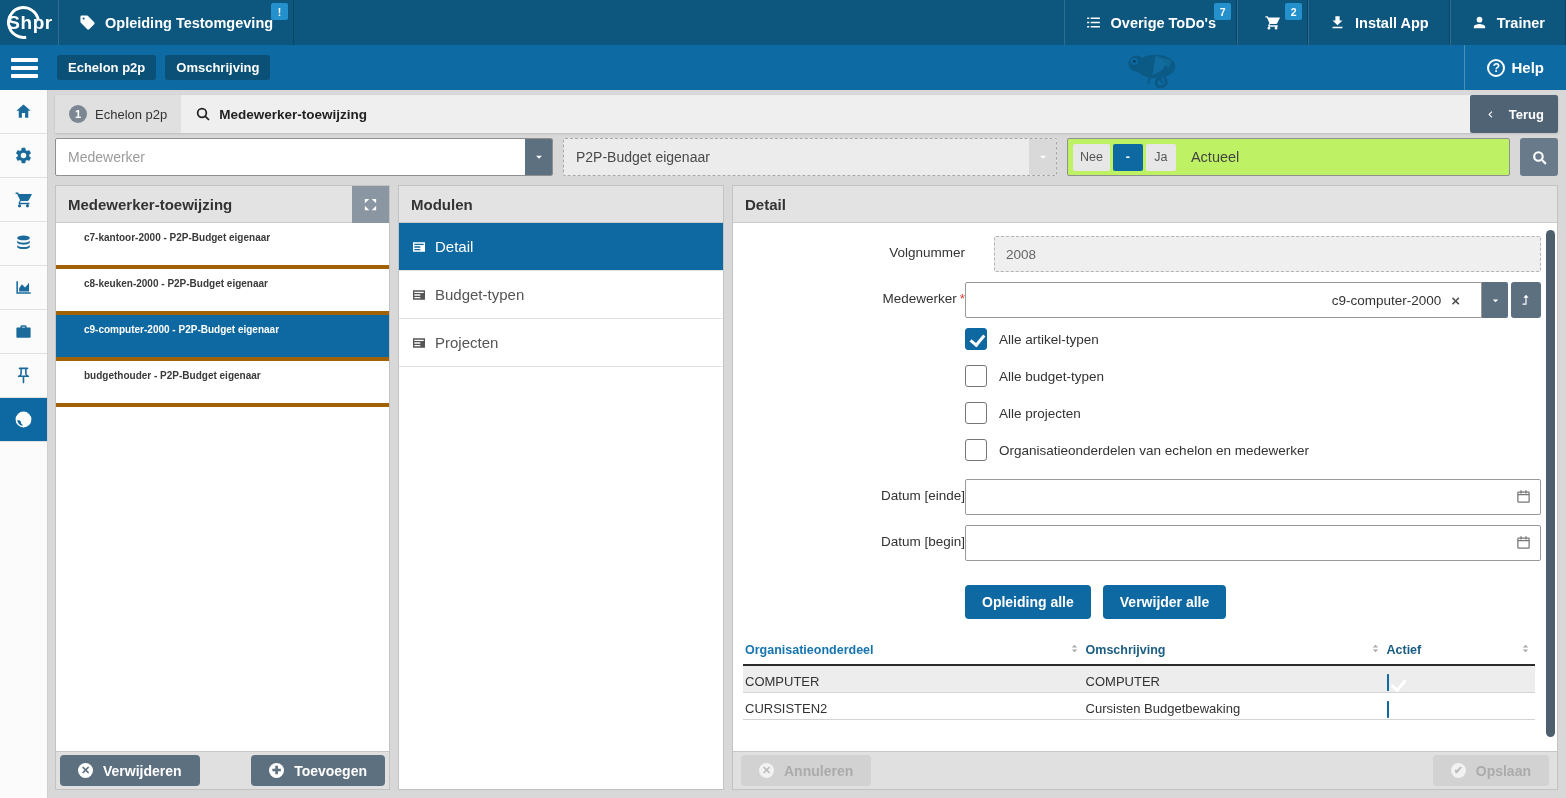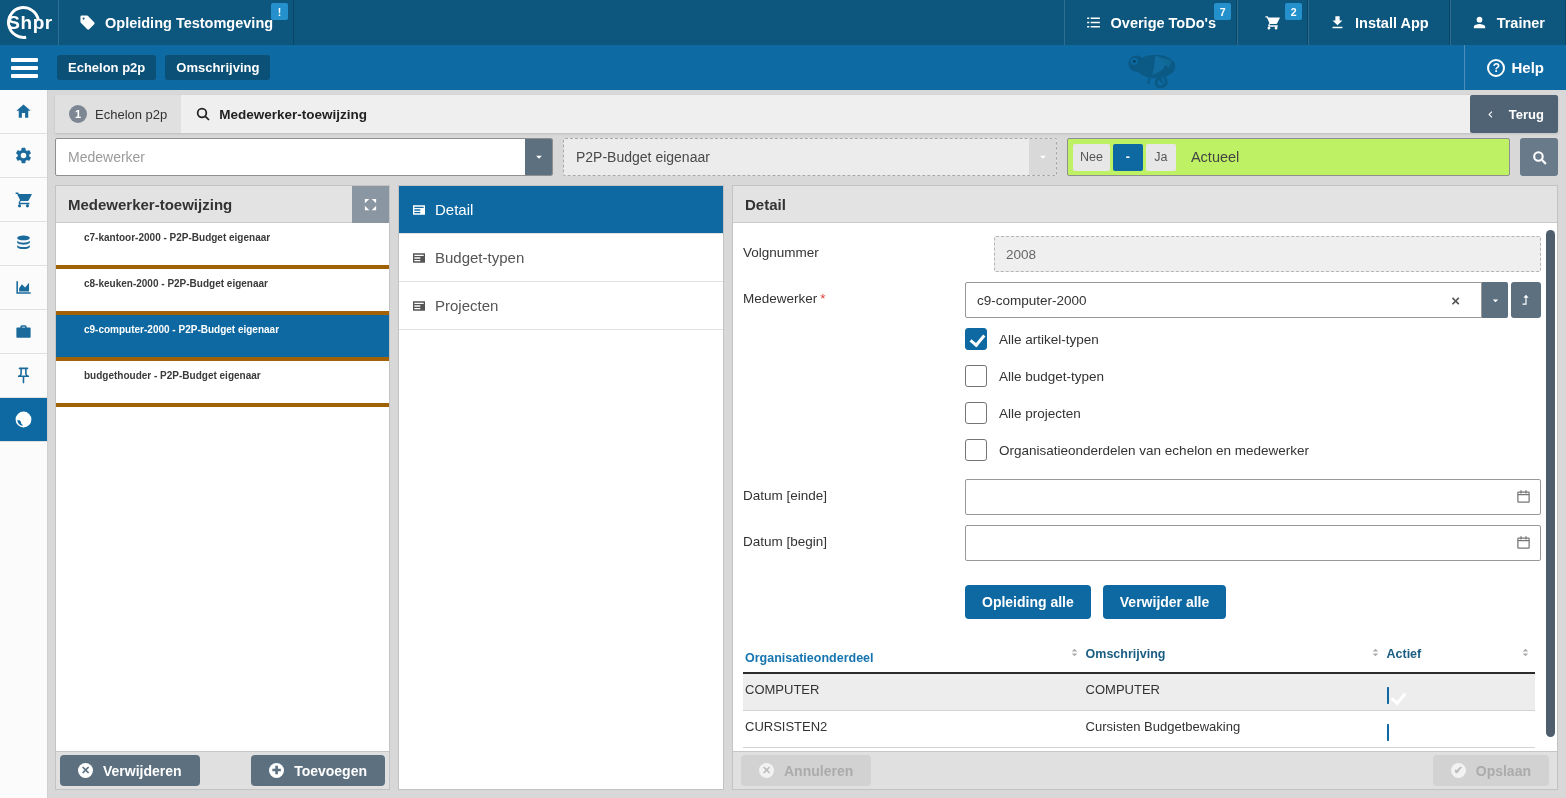--- a/index.html
+++ b/index.html
@@ -74,21 +74,21 @@
   .mod-item { height:48px; border-bottom:1px solid #e2e2e2; display:flex; align-items:center; gap:8px; padding:0 12px; font-size:15px; color:#555; cursor:pointer; }
   .mod-item svg { width:16px; height:16px; color:#555; }
   .mod-item.selected { background:#0e69a2; color:#fff; }
   .mod-item.selected svg { color:#fff; }
 
   .slate-btn { background:#5d7080; color:#fff; border:none; border-radius:4px; height:31px; padding:0 18px; font-size:14px; font-weight:bold; display:flex; align-items:center; gap:10px; cursor:pointer; font-family:inherit; }
   .btn-ico { width:15px; height:15px; border-radius:50%; background:#fff; color:#5d7080; font-size:11px; font-weight:bold; display:inline-flex; align-items:center; justify-content:center; line-height:1; }
 
   
   .detail-body { padding:13px 16px 0 10px; overflow:hidden; }
-  .frow { display:flex; margin-bottom:10px; }
+  .frow { display:flex; margin-bottom:10px;text-align:right; }
   .flabel { width:222px; flex:none; padding-top:9px; font-size:13.5px; color:#333; }
   .req { color:#e03c31; margin-left:3px; }
   .ffield { flex:1; display:flex; align-items:stretch; }
   .inp { flex:1; height:36px; border:1px solid #999; border-radius:2px; background:#fff; display:flex; align-items:center; padding:0 11px; font-size:13.5px; color:#333; }
   .inp.disabled { background:#efefef; border:1px dashed #b5b5b5; color:#666;margin-left:29px; }
   .combo-x { color:#555; font-size:15px; font-weight:bold; padding:0 10px; align-self:center; cursor:pointer; }
   .combo-caret { width:26px; background:#5d7080; color:#fff; display:flex; align-items:center; justify-content:center; border-radius:0 2px 2px 0; cursor:pointer; flex:none; }
   .up-btn { width:30px; margin-left:3px; background:#5d7080; color:#fff; border-radius:3px; display:flex; align-items:center; justify-content:center; cursor:pointer; flex:none; }
 
   .chk-row { display:flex; align-items:center; gap:12px; margin:0 0 15px 0; }
@@ -99,23 +99,23 @@
 
   .date-inp { position:relative; }
   .date-inp .cal { position:absolute; right:9px; top:9px; color:#777; }
 
   .blue-btn { background:#0e69a2; color:#fff; border:none; border-radius:4px; height:34px; padding:0 17px; font-size:14px; font-weight:bold; cursor:pointer; font-family:inherit; }
   .btn-row { display:flex; gap:12px; margin:24px 0 17px 222px; }
 
   table.org { width:calc(100% - 6px); border-collapse:collapse; }
   table.org th { text-align:left; font-size:12.5px; padding:7px 4px 7px 2px; border-bottom:2px solid #2b2b2b; white-space:nowrap; }
   th .th-wrap { display:flex; align-items:center; justify-content:space-between; }
-  th.c1 .th-txt { color:#1675b0;margin-top:8px; } th.c2 .th-txt, th.c3 .th-txt { color:#1a5d83; }
+  th.c1 .th-txt { color:#1675b0; } th.c2 .th-txt, th.c3 .th-txt { color:#1a5d83; }
   .sort-ico { color:#aaa; margin-left:6px; }
-  table.org td { font-size:13px; color:#333; padding:8px 4px 0 2px; height:37px; border-bottom:1px solid #d4d4d4; }
+  table.org td { font-size:13px; color:#333; padding:8px 4px 0 2px; height:27px; border-bottom:1px solid #d4d4d4; }
   tr.odd td { background:#ededed; }
   .cell-chk { width:20px; height:20px; }
   .cell-chk.on::after { left:6px; top:2px; }
 
   .detail-foot { justify-content:space-between; padding:0 8px; }
   .btn-disabled { background:#d2d2d2; color:#ababab; }
   .btn-disabled .btn-ico { background:#f2f2f2; color:#bdbdbd; }
 
   .scroll-thumb { position:absolute; right:2px; top:44px; bottom:52px; width:9px; background:#4e5e6d; border-radius:5px; }
 </style>
@@ -311,20 +311,23 @@
               <span>Verwijderen</span>
             </button>
             <button class="slate-btn">
               <span class="btn-ico">✚</span>
               <span>Toevoegen</span>
             </button>
           </div>
         </div>
 
         <div class="panel panel-2">
+          <div class="panel-head">
+            <span>Modulen</span>
+          </div>
           <div class="panel-body">
             <div class="mod-item selected">
               <svg viewBox="0 0 24 24" fill="currentColor">
                   <path d="M3 5h18v14H3V5zm2 2v2h14V7H5zm0 4v2h9v-2H5zm0 4v2h9v-2H5z"></path>
                 </svg>
               <span>Detail</span>
             </div>
             <div class="mod-item">
               <svg viewBox="0 0 24 24" fill="currentColor">
                   <path d="M3 5h18v14H3V5zm2 2v2h14V7H5zm0 4v2h9v-2H5zm0 4v2h9v-2H5z"></path>

